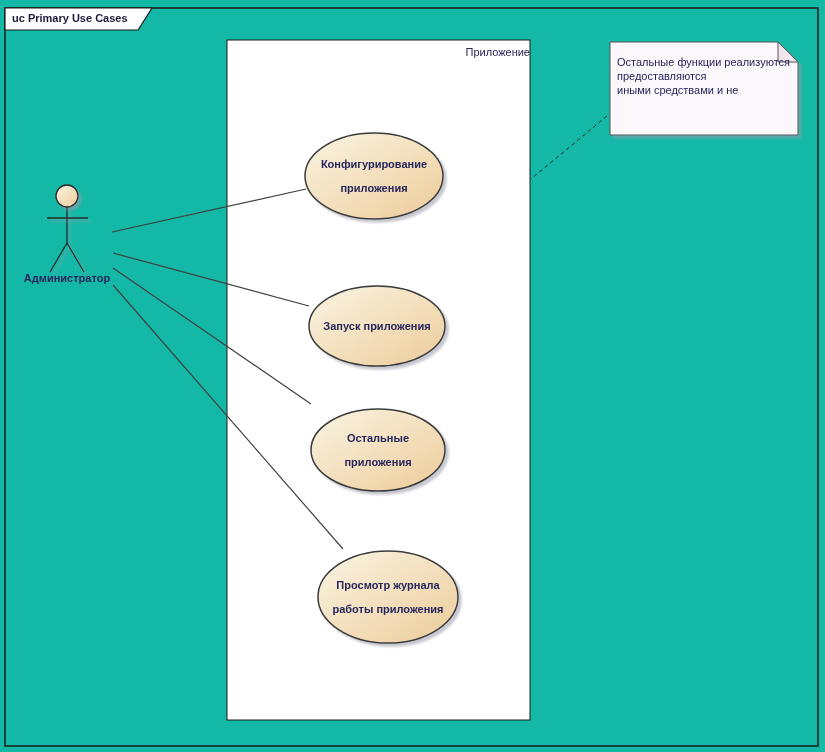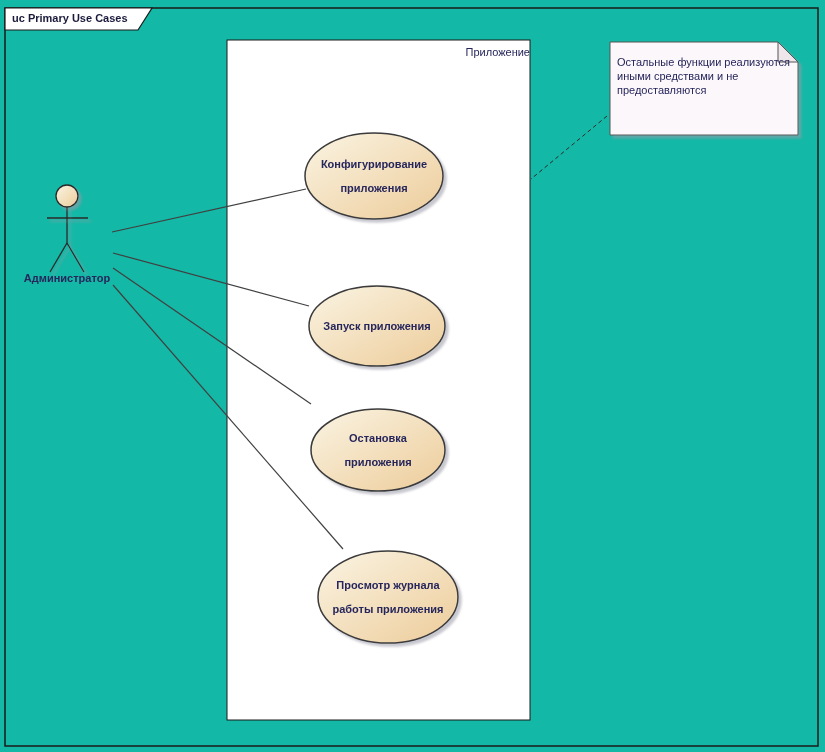--- a/index.html
+++ b/index.html
@@ -111,26 +111,26 @@
     </g>
   </svg>
 
   <div class="txt frame-title">uc Primary Use Cases</div>
 
   <div class="txt boundary-label">Приложение</div>
 
   <div class="txt uc-label uc1">Конфигурирование
 приложения</div>
   <div class="txt uc-label uc2">Запуск приложения</div>
-  <div class="txt uc-label uc3">Остановка
+  <div class="txt uc-label uc3">Остальные
 приложения</div>
   <div class="txt uc-label uc4">Просмотр журнала
 работы приложения</div>
 
   <div class="txt actor-label">Администратор</div>
 
   <div class="txt note-text">
     <span class="note-line">Остальные функции реализуются</span>
+    <span class="note-line">предоставляются</span>
     <span class="note-line">иными средствами и не</span>
-    <span class="note-line">предоставляются</span>
   </div>
 
 </div>
 
 </body></html>

